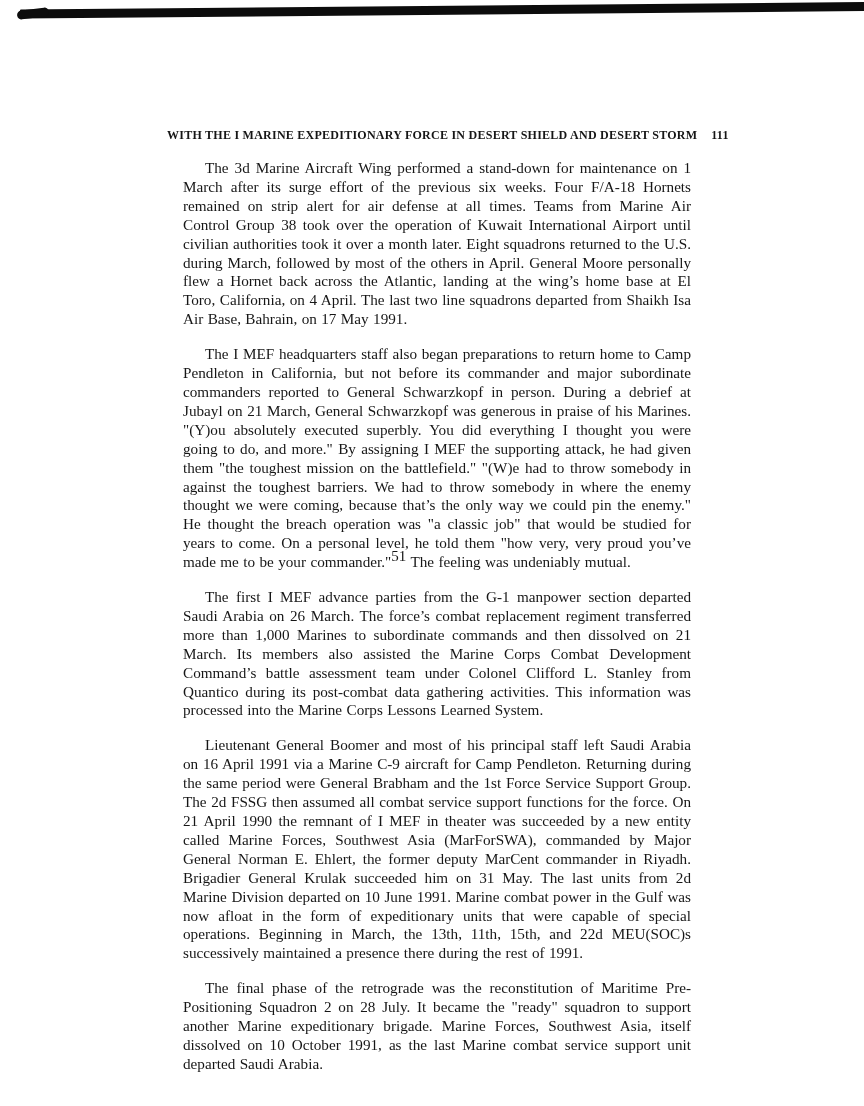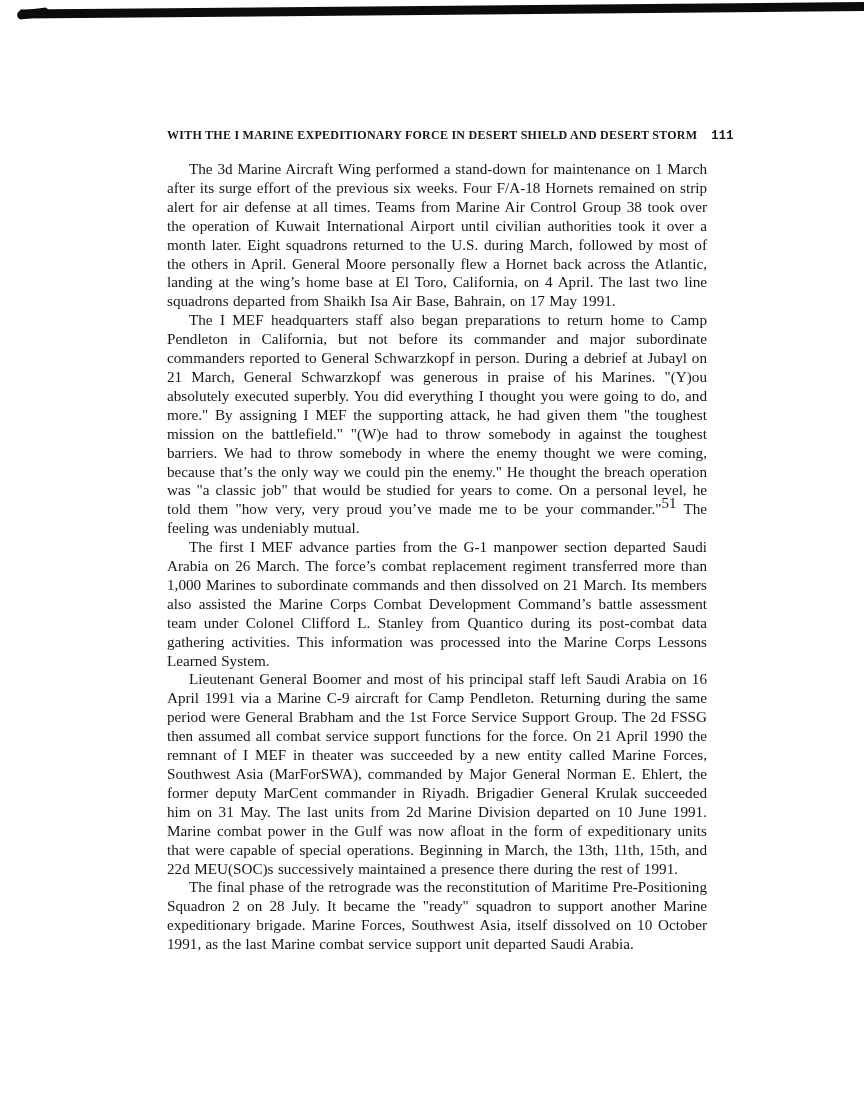--- a/index.html
+++ b/index.html
@@ -45,29 +45,28 @@
     color: #161616;
   }
   .running-head {
     display: flex;
     justify-content: space-between;
     align-items: flex-end;
     font-size: 12px;
     font-weight: bold;
     letter-spacing: 0.25px;
     white-space: nowrap;
-    margin-bottom: 17px;
+    margin-bottom: 7px;
   }
   .running-head .head-page {
     font-weight: bold;
     margin-left: 14px;
-    font-family: Liberation Mono, monospace;
   }
   .para {
-    margin: 0;
+    margin: 16px;
     text-align: justify;
     font-size: 15.2px;
     line-height: 18.9px;
     text-indent: 22px;
     word-spacing: 0.6px;
   }
   .footnote-ref {
     font-size: 15px;
     line-height: 0;
     vertical-align: super;

